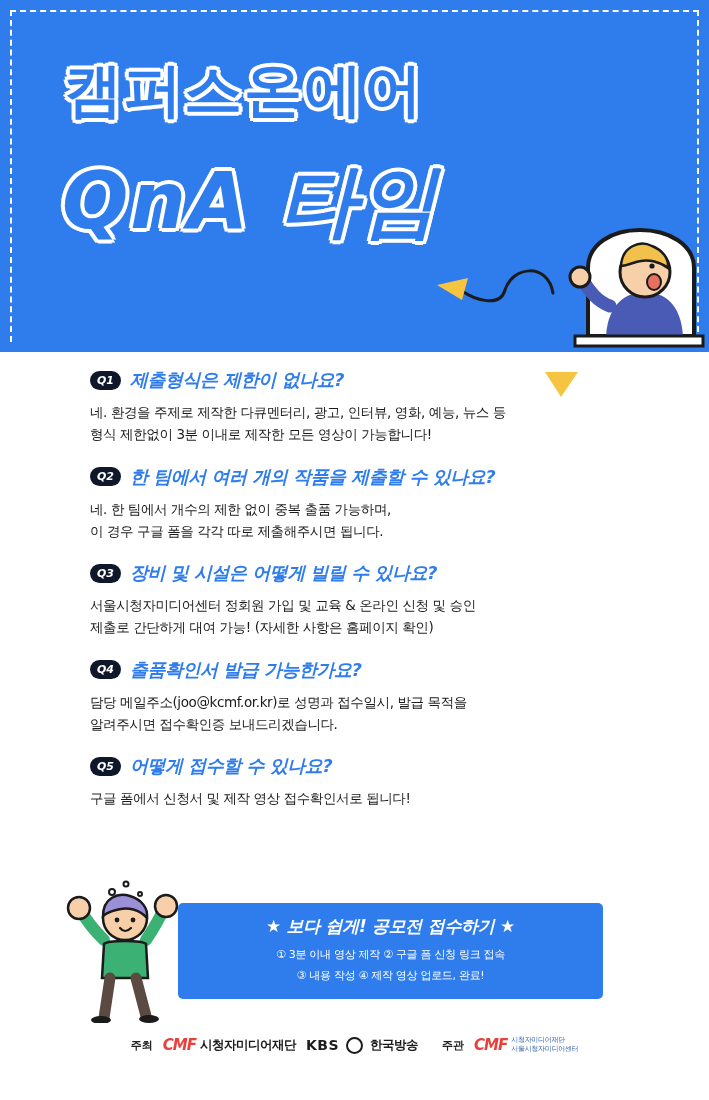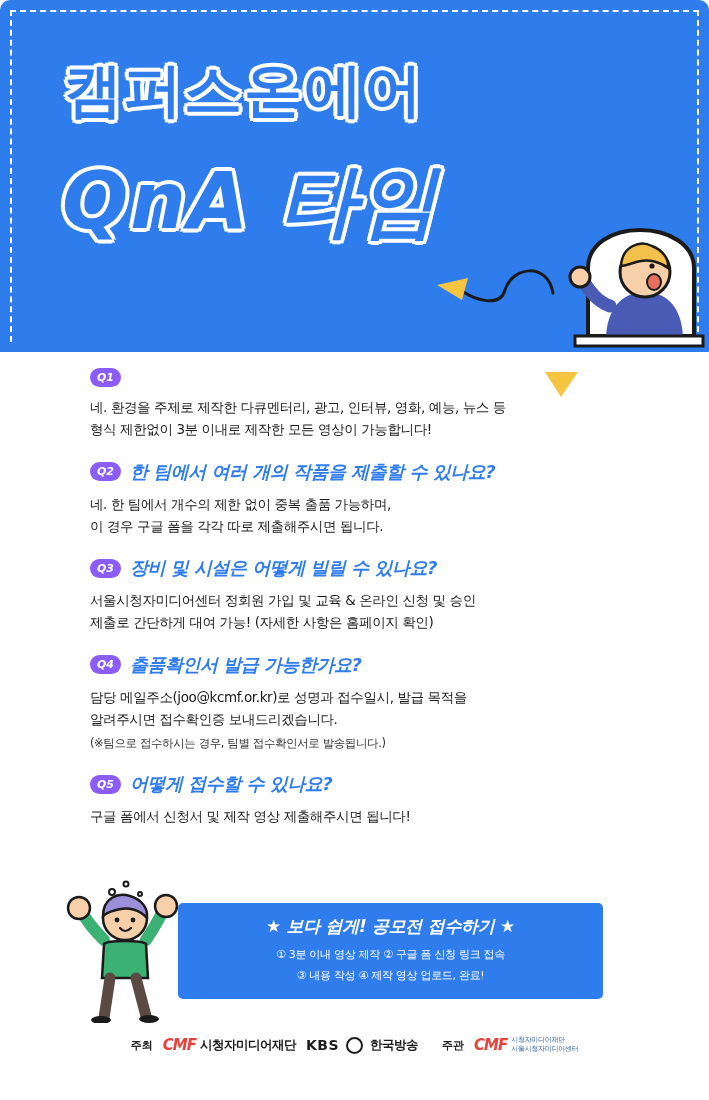--- a/index.html
+++ b/index.html
@@ -13,21 +13,20 @@
     font-family: "Liberation Sans", sans-serif;
     overflow: hidden;
     position: relative;
   }
   .page {
     position: relative;
     width: 709px;
     height: 1100px;
     background: #ffffff;
     overflow: hidden;
-    border-radius: 10px;
   }
 
   
   .hero {
     position: absolute;
     left: 0; top: 0;
     width: 709px;
     height: 352px;
     background: #2f7ced;
     overflow: hidden;
@@ -115,21 +114,21 @@
   }
   .qa-head {
     display: flex;
     align-items: center;
     margin-bottom: 9px;
   }
   .qa-badge {
     width: 31px;
     height: 19px;
     border-radius: 10px;
-    background: #8b5cf6;
+    background: #0f172a;
     color: #ffffff;
     font-family: "DejaVu Sans", sans-serif;
     font-size: 11px;
     font-weight: bold;
     font-style: italic;
     display: flex;
     align-items: center;
     justify-content: center;
     margin-right: 9px;
     flex: none;
@@ -291,20 +290,21 @@
 
       <rect x="575" y="336" width="128" height="10" fill="#ffffff" stroke="#1b1b1b" stroke-width="3"></rect>
     </g>
   </svg>
 
   <div class="qa-list">
 
     <div class="qa-item">
       <div class="qa-head">
         <div class="qa-badge">Q1</div>
+        <div class="qa-q">제출형식은 제한이 없나요?</div>
       </div>
       <div class="qa-a">
         <div>네. 환경을 주제로 제작한 다큐멘터리, 광고, 인터뷰, 영화, 예능, 뉴스 등</div>
         <div>형식 제한없이 3분 이내로 제작한 모든 영상이 가능합니다!</div>
       </div>
     </div>
 
     <div class="qa-item">
       <div class="qa-head">
         <div class="qa-badge">Q2</div>
@@ -328,31 +328,30 @@
     </div>
 
     <div class="qa-item">
       <div class="qa-head">
         <div class="qa-badge">Q4</div>
         <div class="qa-q">출품확인서 발급 가능한가요?</div>
       </div>
       <div class="qa-a">
         <div>담당 메일주소(joo@kcmf.or.kr)로 성명과 접수일시, 발급 목적을</div>
         <div>알려주시면 접수확인증 보내드리겠습니다.</div>
-        <span class="small">(※팀으로 접수하시는 경우, 팀별 접수확인서로 발송됩니다.)</span>
       </div>
     </div>
 
     <div class="qa-item">
       <div class="qa-head">
         <div class="qa-badge">Q5</div>
         <div class="qa-q">어떻게 접수할 수 있나요?</div>
       </div>
       <div class="qa-a">
-        <div>구글 폼에서 신청서 및 제작 영상 제출해주시면 됩니다!</div>
+        <div>구글 폼에서 신청서 및 제작 영상 접수확인서로 됩니다!</div>
       </div>
     </div>
 
   </div>
 
   <svg class="char-svg" style="left:60px; top:878px; width:150px; height:145px;" viewBox="0 0 150 145">
 
     <circle cx="52" cy="14" r="3" fill="none" stroke="#1b1b1b" stroke-width="2"></circle>
     <circle cx="66" cy="6" r="2.5" fill="none" stroke="#1b1b1b" stroke-width="2"></circle>
     <circle cx="80" cy="16" r="2" fill="none" stroke="#1b1b1b" stroke-width="2"></circle>

